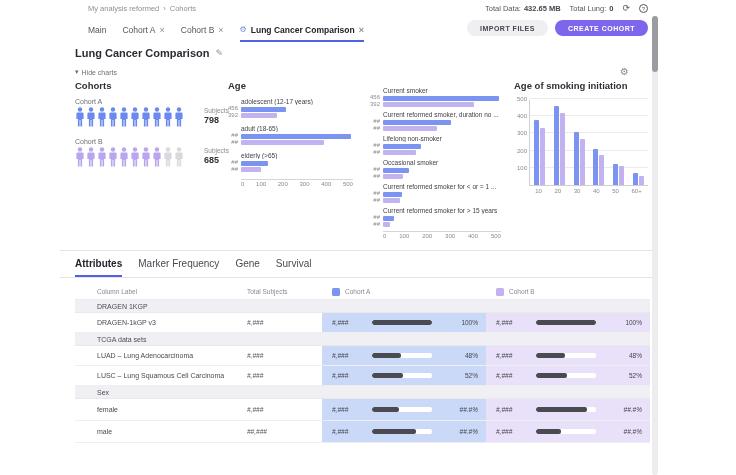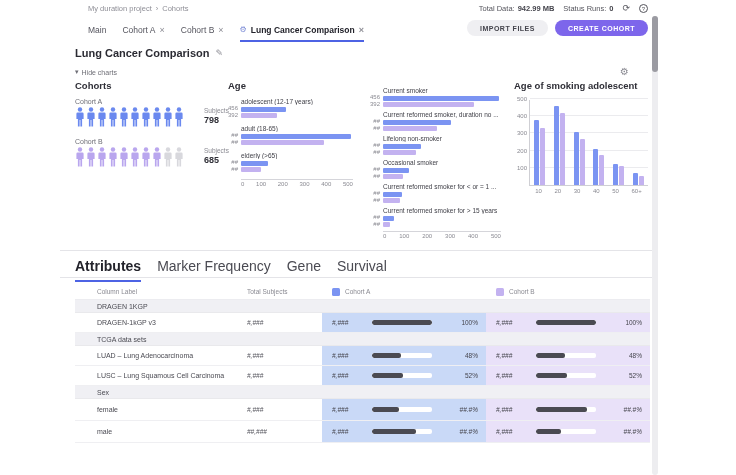--- a/index.html
+++ b/index.html
@@ -69,21 +69,21 @@
   .v-ylab { position:absolute; left:-15px; width:12px; text-align:right; font-size:6px; color:#8a8a92; }
   .v-groups { position:absolute; left:0; right:0; top:0; bottom:0; display:flex; align-items:flex-end; justify-content:space-around; }
   .v-group { display:flex; gap:1px; align-items:flex-end; }
   .v-bar { width:5px; border-radius:1px 1px 0 0; }
   .v-xlabs { margin-left:15px; display:flex; justify-content:space-around; font-size:6px; color:#8a8a92; padding-top:2px; }
 
   .divider { left:60px; width:592px; height:1px; background:#e4e4e8; }
 
   
   .tabs2 { top:258px; left:75px; display:flex; gap:16px; }
-  .t2 { font-size:14px; color:#4a4a52; padding-bottom:6px; border-bottom:2px solid transparent; cursor:pointer; }
+  .t2 { font-size:10px; color:#4a4a52; padding-bottom:6px; border-bottom:2px solid transparent; cursor:pointer; }
   .t2.active { color:#23232b; font-weight:bold; border-bottom-color:#4d63e4; }
 
   
   .table { top:284px; left:75px; width:575px; }
   .thead { height:16px; display:flex; align-items:center; font-size:6.5px; color:#8a8a92; border-bottom:1px solid #ececf0; }
   .col-label { width:172px; padding-left:22px; }
   .col-total { width:75px; }
   .col-ch { width:164px; padding-left:10px; display:flex; gap:5px; align-items:center; }
   .swatch { width:8px; height:8px; border-radius:1.5px; }
   .row-group { height:16px; display:flex; align-items:center; font-size:7.5px; font-weight:bold; color:#2f2f37; border-bottom:1px solid #efeff2; padding-left:9px; gap:4px; cursor:pointer; }
@@ -97,32 +97,32 @@
   .track { width:60px; height:4.5px; background:#ffffff; border-radius:2px; position:relative; overflow:hidden; }
   .fill { position:absolute; left:0; top:0; bottom:0; border-radius:2px; }
   .pct { flex:1; text-align:right; font-size:6.5px; color:#45454d; }
 </style>
 </head>
 <body>
 
 <div>
 
   <div class="abs breadcrumb">
-    <span>My duration project</span>
+    <span>My analysis reformed</span>
     <span>›</span>
     <span>Cohorts</span>
   </div>
 
   <div class="abs topstats">
     <span class="stat">
       <span>Total Data:</span>
-      <b>942.99 MB</b>
+      <b>432.65 MB</b>
     </span>
     <span class="stat">
-      <span>Status Runs:</span>
+      <span>Total Lung:</span>
       <b>0</b>
     </span>
     <span class="icon-refresh">⟳</span>
     <span class="icon-help">?</span>
   </div>
 
   <div class="abs tabbar" id="tabbar">
       <div class="tab">
         <span>Main</span>
       </div>
@@ -388,21 +388,21 @@
           <span>100</span>
           <span>200</span>
           <span>300</span>
           <span>400</span>
           <span>500</span>
         </div>
       </div>
   </div>
 
   <div class="abs panel panel-init">
-    <div class="panel-h">Age of smoking adolescent</div>
+    <div class="panel-h">Age of smoking initiation</div>
     <div id="chart-init">
         <div class="v-plot">
           <div class="v-grid" style="bottom: 17.2px;"></div>
           <span class="v-ylab" style="bottom: 14.2px;">100</span>
           <div class="v-grid" style="bottom: 34.4px;"></div>
           <span class="v-ylab" style="bottom: 31.4px;">200</span>
           <div class="v-grid" style="bottom: 51.6px;"></div>
           <span class="v-ylab" style="bottom: 48.6px;">300</span>
           <div class="v-grid" style="bottom: 68.8px;"></div>
           <span class="v-ylab" style="bottom: 65.8px;">400</span>

